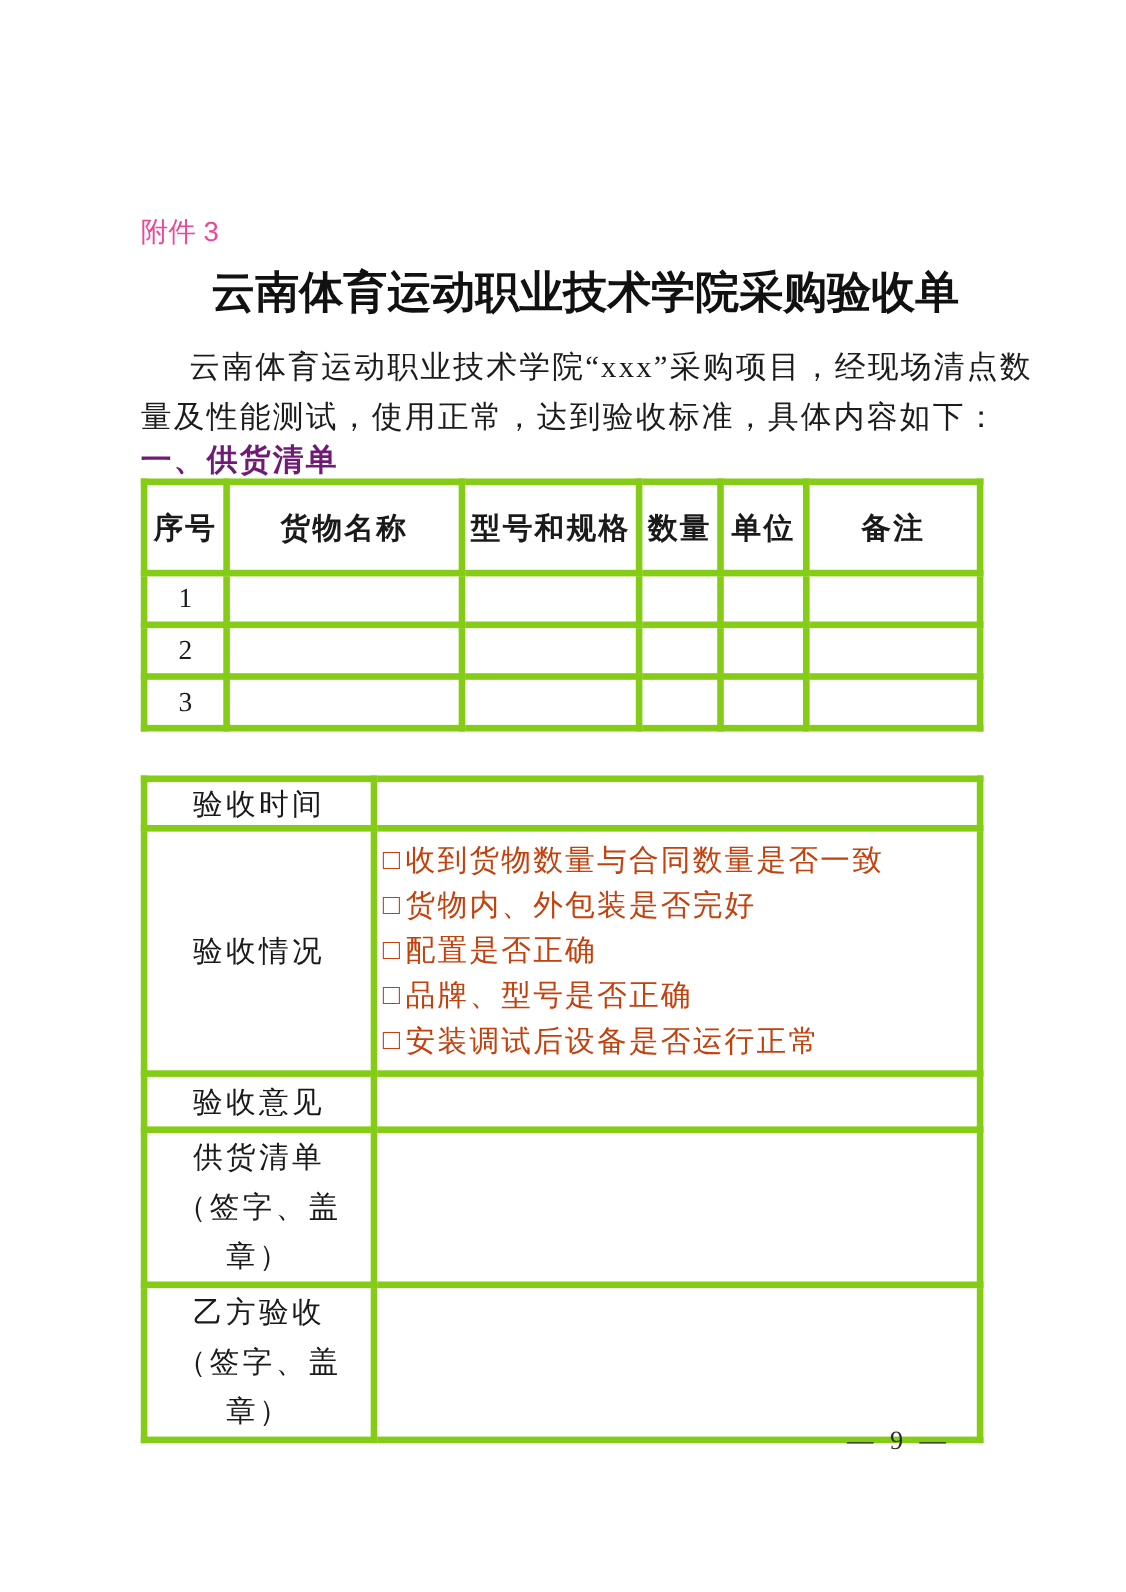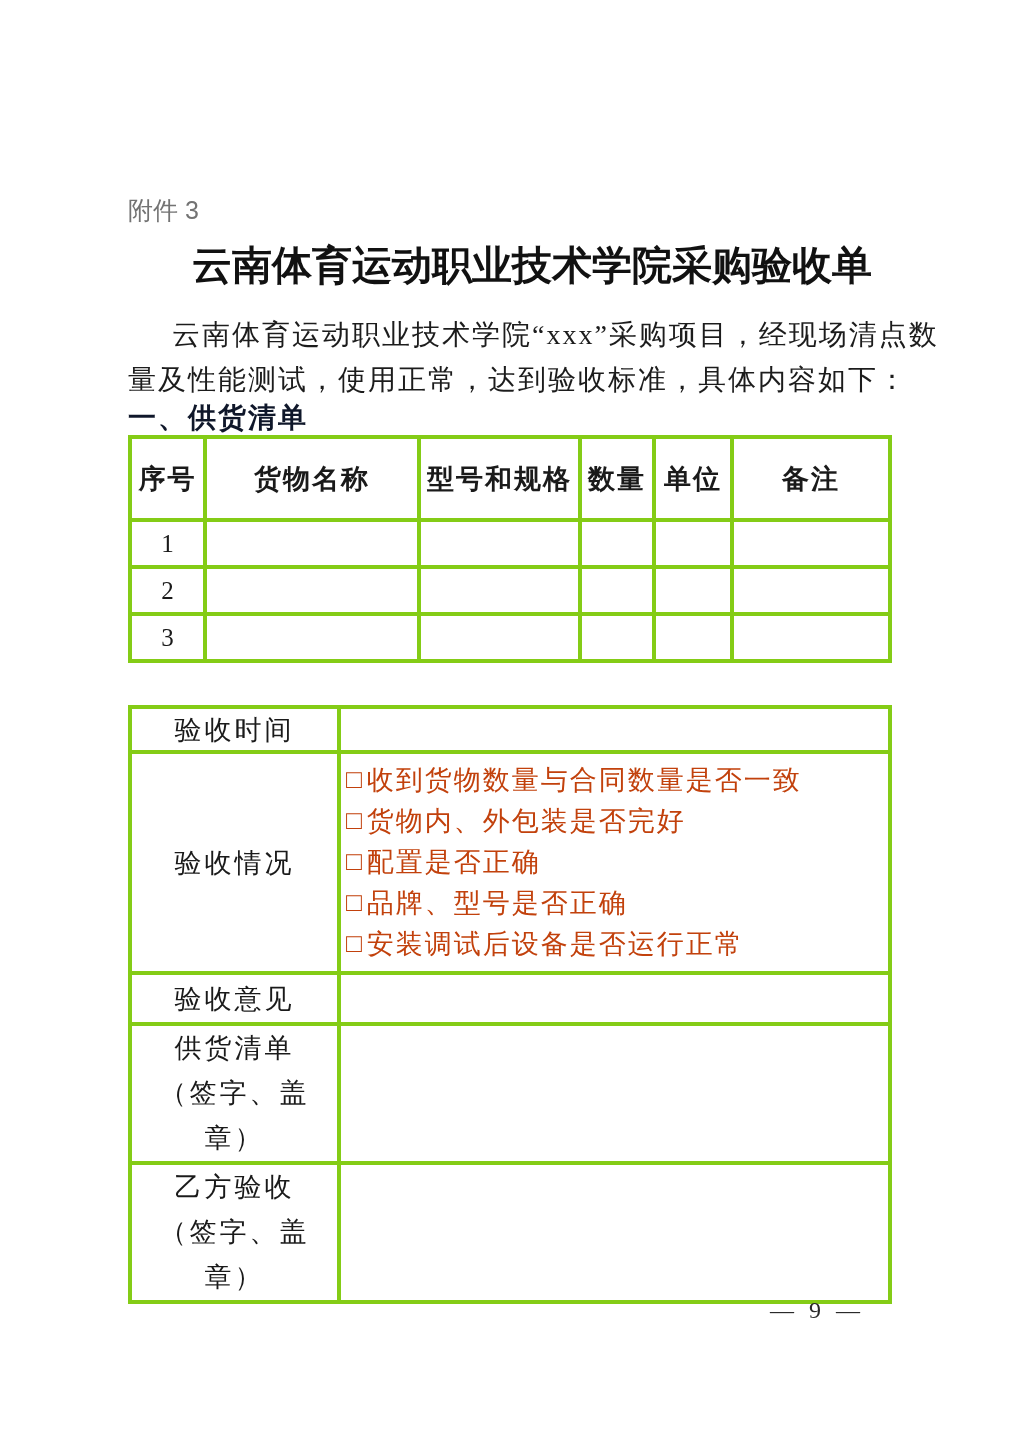--- a/index.html
+++ b/index.html
@@ -13,21 +13,21 @@
     font-family: "Liberation Serif", "DejaVu Serif", serif;
     overflow: hidden;
     margin: 0 auto;
   }
   .attachment-label {
     position: absolute;
     left: 128px;
     top: 194px;
     font-size: 25px;
     font-family: "Liberation Sans", "DejaVu Sans", sans-serif;
-    color: #737373;
+    color: #ec4899;
   }
   .doc-title {
     position: absolute;
     left: 0;
     top: 238px;
     width: 100%;
     text-align: center;
     font-size: 40px;
     font-weight: bold;
     letter-spacing: 0px;
@@ -47,30 +47,30 @@
   .intro-line { display: block; white-space: nowrap; }
   .intro-line.indent { text-indent: 44px; }
   .section-heading {
     position: absolute;
     left: 128px;
     top: 399px;
     font-size: 28px;
     font-weight: bold;
     letter-spacing: 2px;
     font-family: "Liberation Sans", "DejaVu Sans", sans-serif;
-    color: #0f172a;
+    color: #701a75;
   }
   table {
     border-collapse: collapse;
     table-layout: fixed;
     position: absolute;
     left: 128px;
   }
   td, th {
-    border: 4px solid #84cc16;
+    border: 6px solid #84cc16;
     vertical-align: middle;
     text-align: center;
     overflow: hidden;
     margin-top: 13px;
   }
   .supply-table { top: 435px; width: 760px; }
   .supply-table th {
     height: 83px;
     font-size: 27px;
     font-weight: bold;

